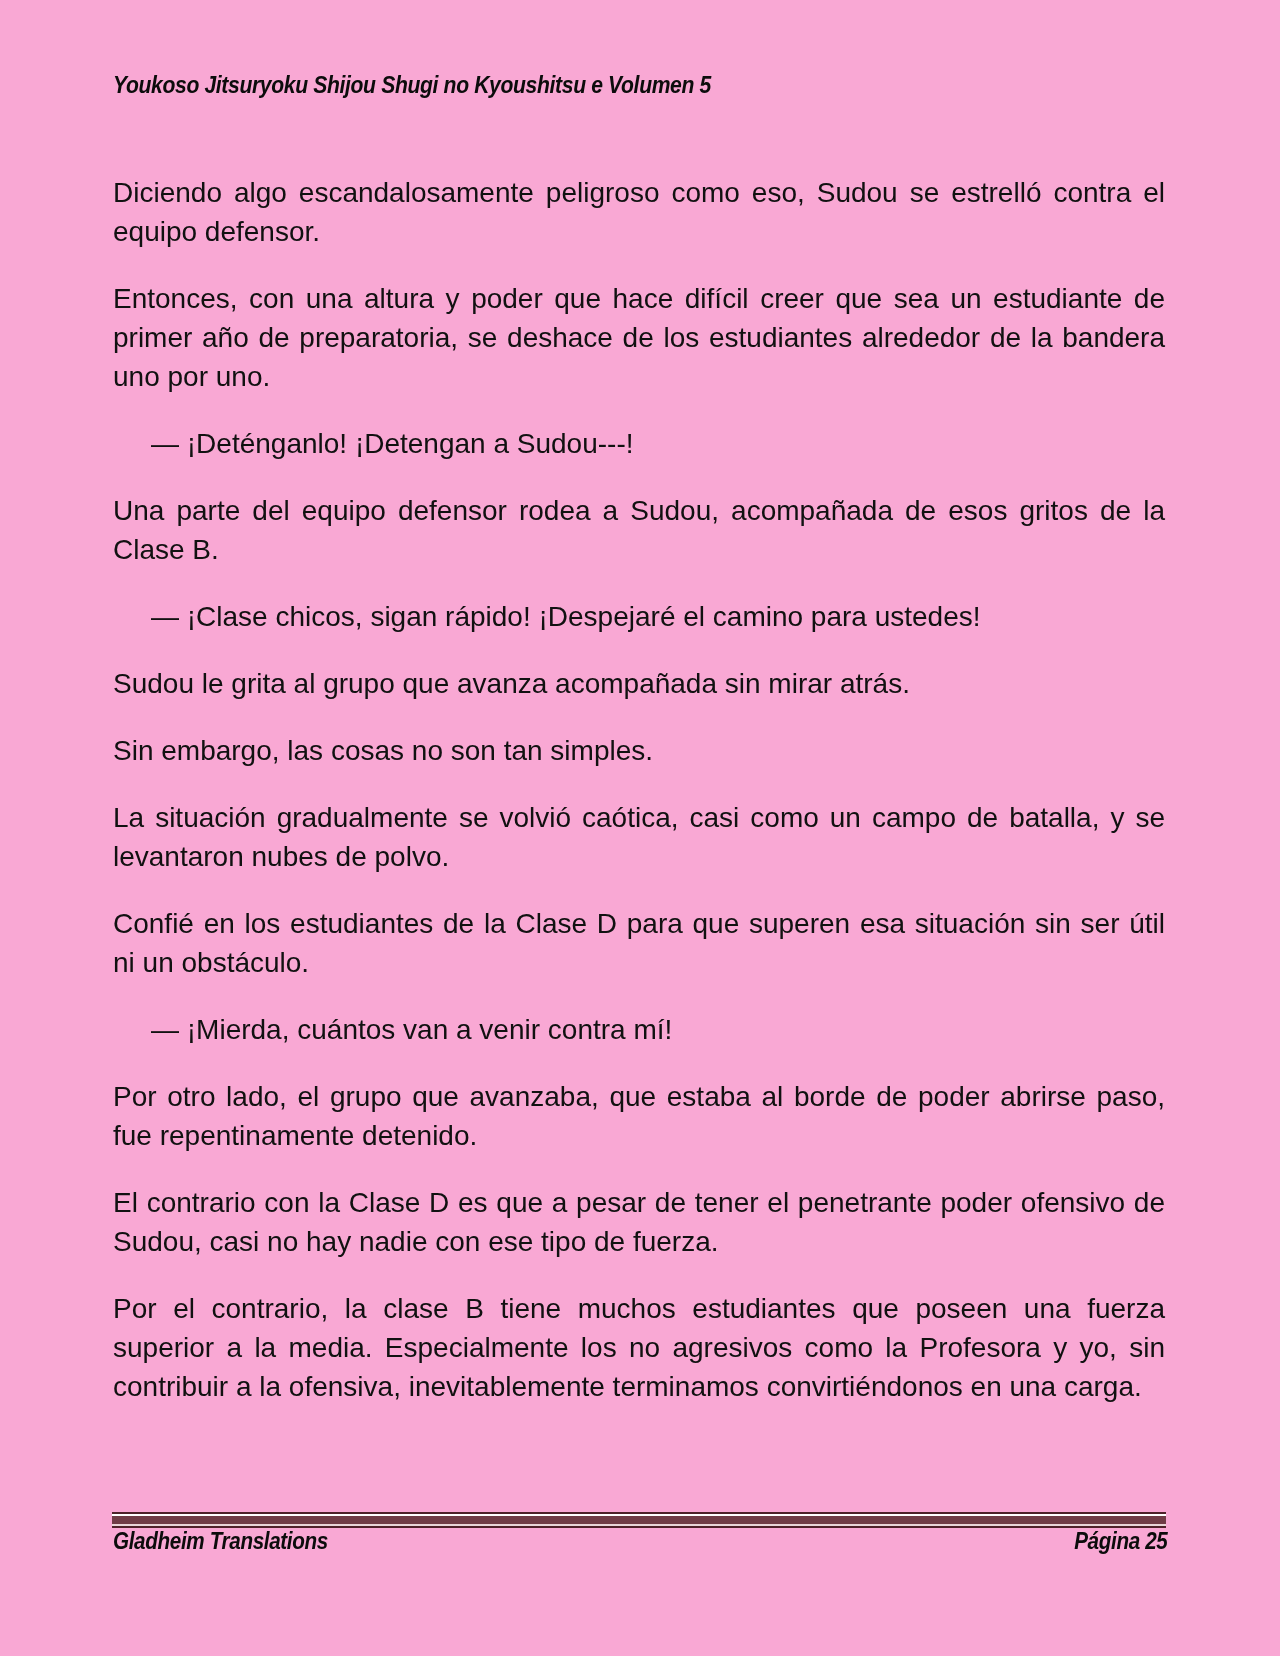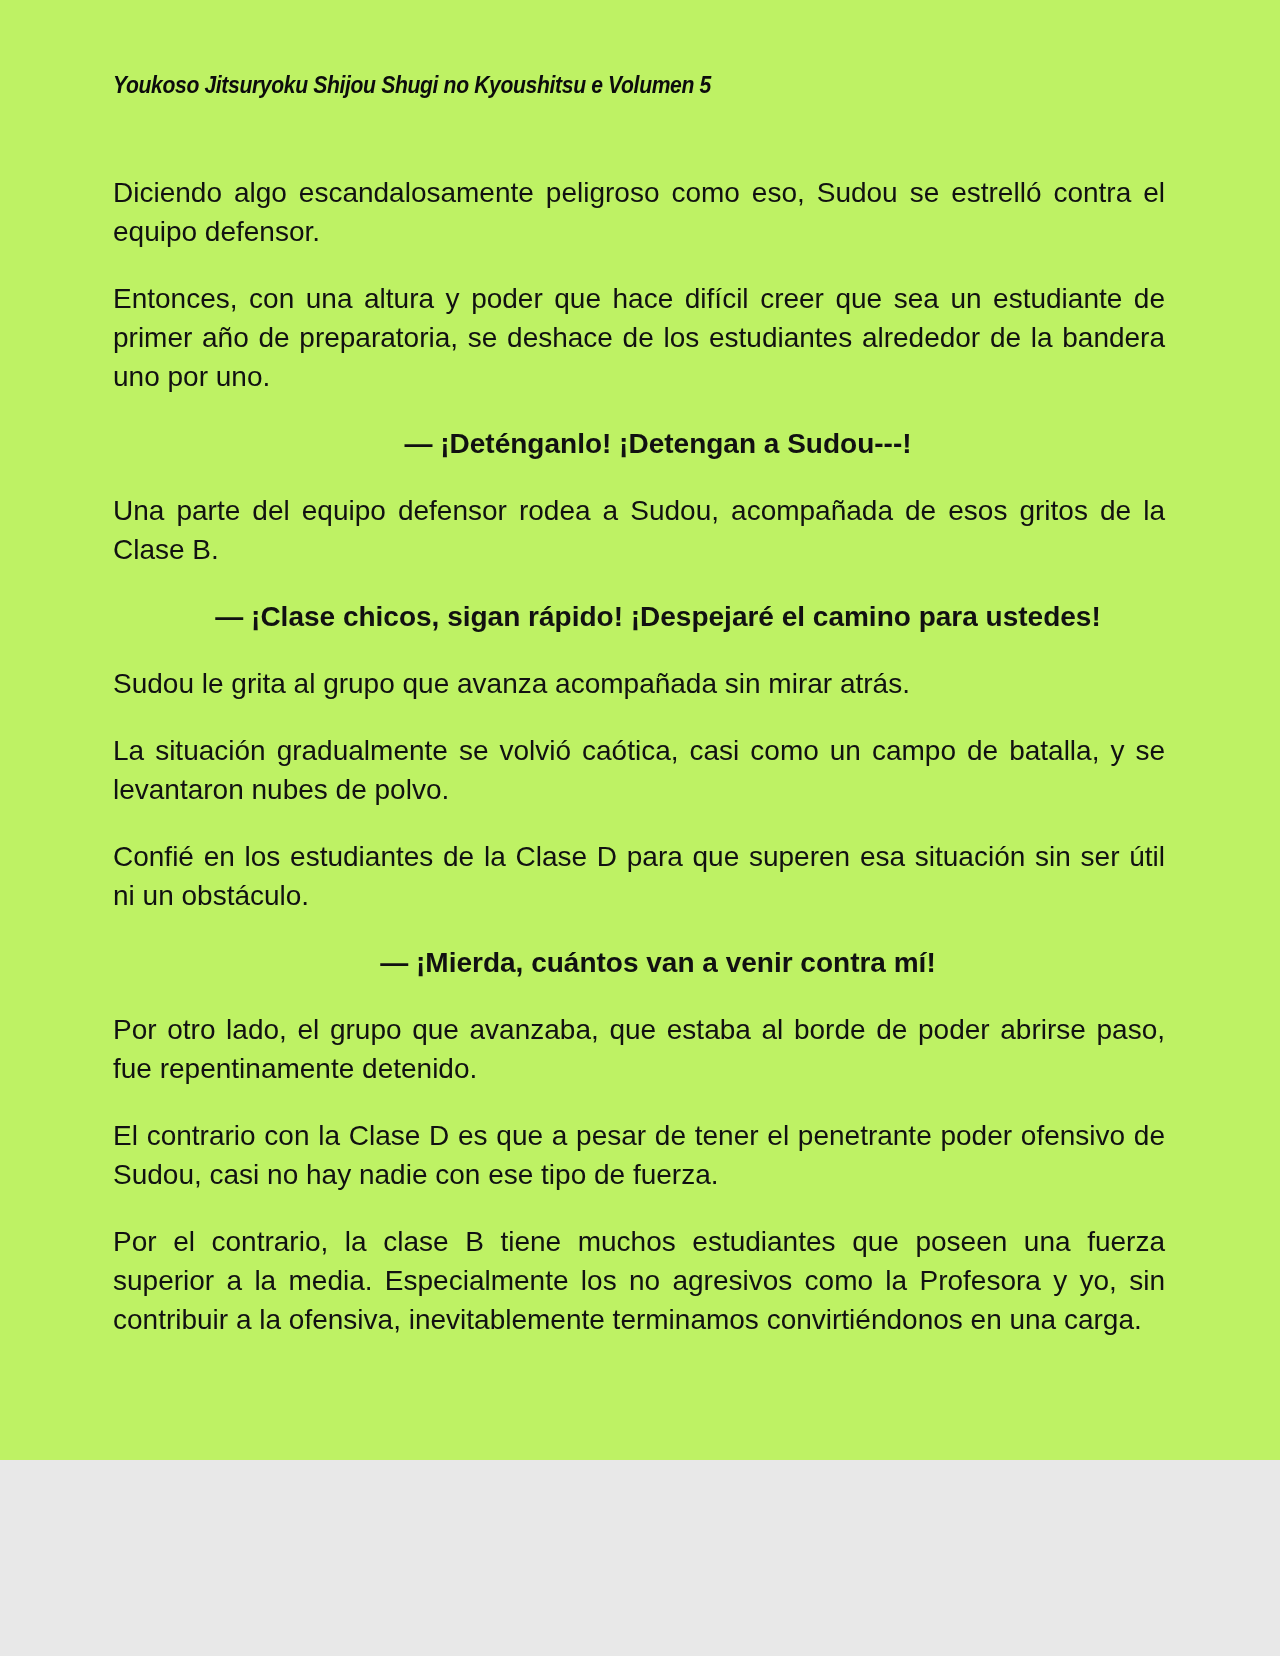--- a/index.html
+++ b/index.html
@@ -1,21 +1,21 @@
 <!DOCTYPE html>
 <html><head>
 <meta charset="utf-8">
 <style>
   * { margin: 0; padding: 0; box-sizing: border-box; }
   html, body { background: #e8e8e8; }
   .page {
     position: relative;
     width: 1280px;
-    height: 1460px;
-    background: #bef264;
+    height: 1656px;
+    background: #f9a8d4;
     font-family: "Liberation Sans", sans-serif;
     color: #111111;
     overflow: hidden;
   }
   .doc-header {
     position: absolute;
     left: 113px;
     top: 71px;
     white-space: nowrap;
   }
@@ -39,23 +39,22 @@
     width: 1052px;
     font-size: 28px;
     line-height: 39px;
   }
   .para {
     text-align: justify;
     margin-bottom: 20px;
     margin-top: 28px;
   }
   .para.dialogue {
-    text-align: center;
+    text-align: left;
     text-indent: 38px;
-    font-weight: bold;
   }
   .footer-rule {
     position: absolute;
     left: 112px;
     top: 1512px;
     width: 1054px;
     font-size: 0;
     line-height: 0;
   }
   .rule-thin-top   { height: 2px; }
@@ -90,20 +89,21 @@
     <span class="display-font">Youkoso Jitsuryoku Shijou Shugi no Kyoushitsu e Volumen 5</span>
   </div>
 
   <div class="body-text">
       <p class="para">Diciendo algo escandalosamente peligroso como eso, Sudou se estrelló contra el equipo defensor.</p>
       <p class="para">Entonces, con una altura y poder que hace difícil creer que sea un estudiante de primer año de preparatoria, se deshace de los estudiantes alrededor de la bandera uno por uno.</p>
       <p class="para dialogue">— ¡Deténganlo! ¡Detengan a Sudou---!</p>
       <p class="para">Una parte del equipo defensor rodea a Sudou, acompañada de esos gritos de la Clase B.</p>
       <p class="para dialogue">— ¡Clase chicos, sigan rápido! ¡Despejaré el camino para ustedes!</p>
       <p class="para">Sudou le grita al grupo que avanza acompañada sin mirar atrás.</p>
+      <p class="para">Sin embargo, las cosas no son tan simples.</p>
       <p class="para">La situación gradualmente se volvió caótica, casi como un campo de batalla, y se levantaron nubes de polvo.</p>
       <p class="para">Confié en los estudiantes de la Clase D para que superen esa situación sin ser útil ni un obstáculo.</p>
       <p class="para dialogue">— ¡Mierda, cuántos van a venir contra mí!</p>
       <p class="para">Por otro lado, el grupo que avanzaba, que estaba al borde de poder abrirse paso, fue repentinamente detenido.</p>
       <p class="para">El contrario con la Clase D es que a pesar de tener el penetrante poder ofensivo de Sudou, casi no hay nadie con ese tipo de fuerza.</p>
       <p class="para">Por el contrario, la clase B tiene muchos estudiantes que poseen una fuerza superior a la media. Especialmente los no agresivos como la Profesora y yo, sin contribuir a la ofensiva, inevitablemente terminamos convirtiéndonos en una carga.</p>
     </div>
 
   <div class="footer-rule">
     <div class="rule-thin-top" style="background: rgb(78, 33, 41);"></div>

